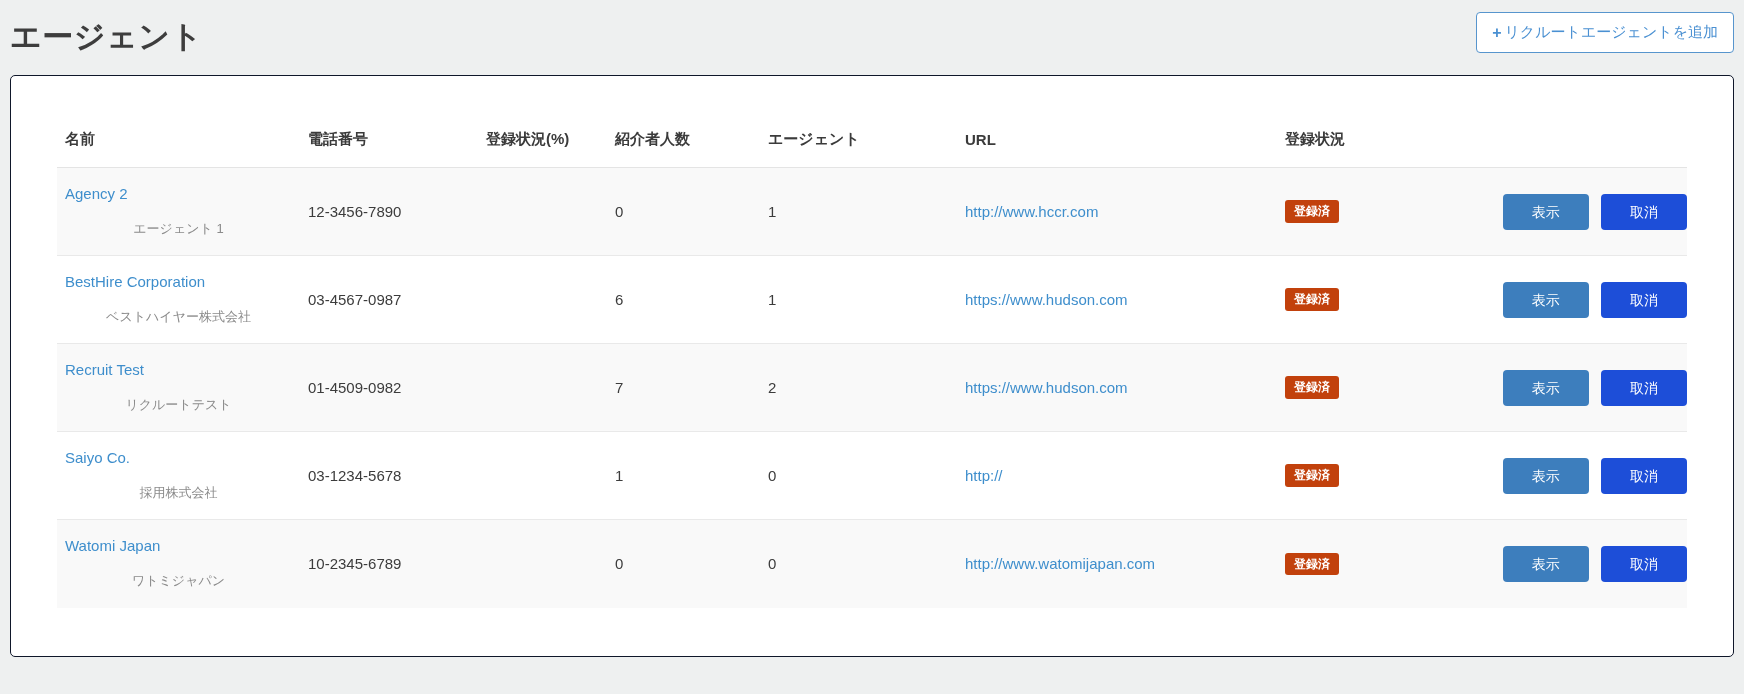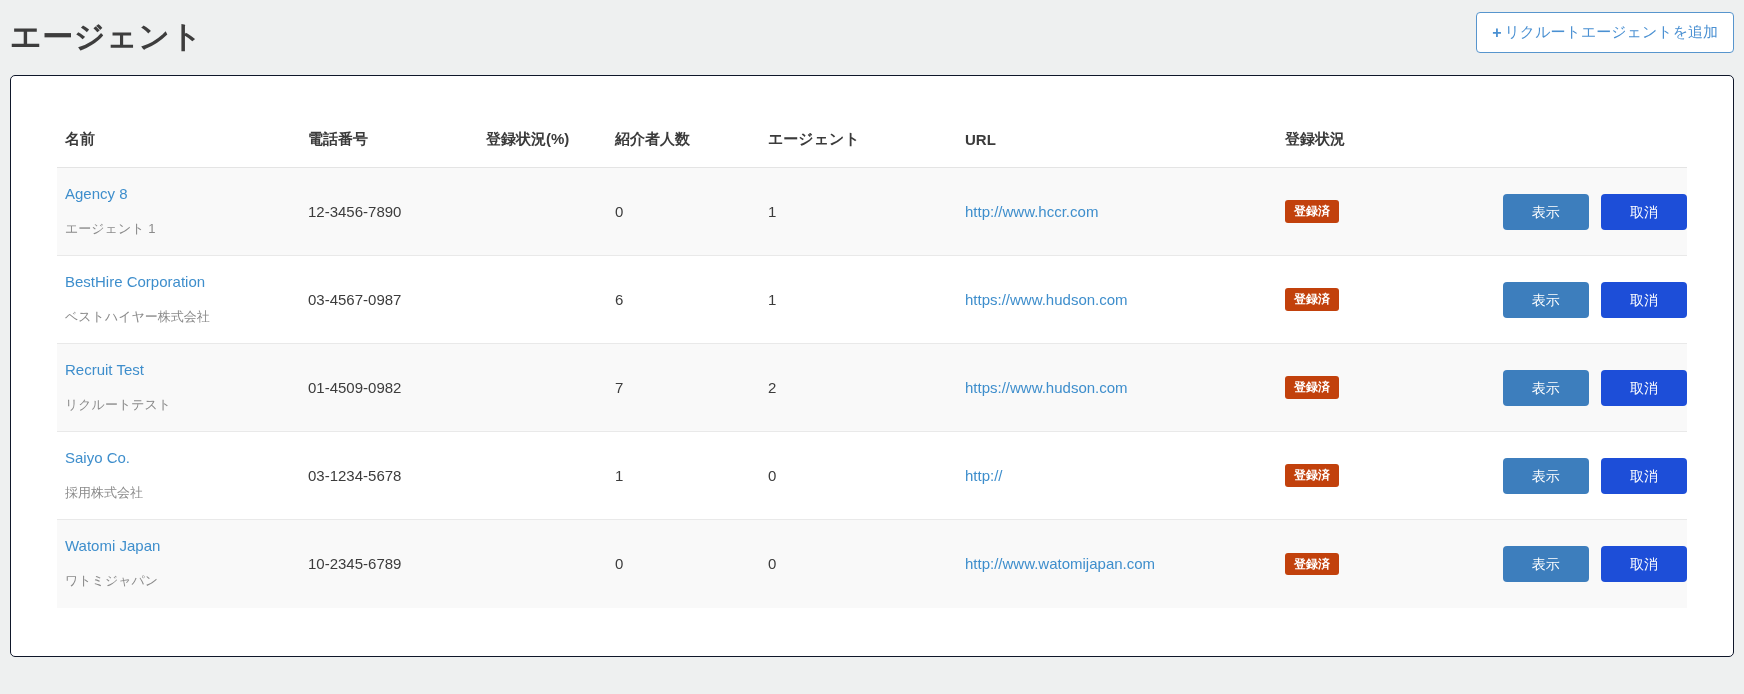--- a/index.html
+++ b/index.html
@@ -72,20 +72,21 @@
   tbody tr:nth-child(odd) { background: #f9f9f9; }
   a.link {
     color: #3e8ecc;
     text-decoration: none;
     cursor: pointer;
   }
   .name-sub {
     color: #8b8b8b;
     font-size: 13px;
     margin-top: 18px;
+    text-align: center;
   }
   .badge {
     display: inline-block;
     background: #c2410c;
     color: #ffffff;
     font-size: 12px;
     font-weight: bold;
     padding: 4px 9px;
     border-radius: 3px;
     line-height: 1.2;
@@ -137,21 +138,21 @@
         <th>紹介者人数</th>
         <th>エージェント</th>
         <th>URL</th>
         <th>登録状況</th>
         <th></th>
       </tr>
     </thead>
     <tbody>
   <tr>
     <td>
-      <a class="link">Agency 8</a>
+      <a class="link">Agency 2</a>
       <div class="name-sub">エージェント 1</div>
     </td>
     <td>12-3456-7890</td>
     <td></td>
     <td>0</td>
     <td>1</td>
     <td>
       <a class="link">http://www.hccr.com</a>
     </td>
     <td>

